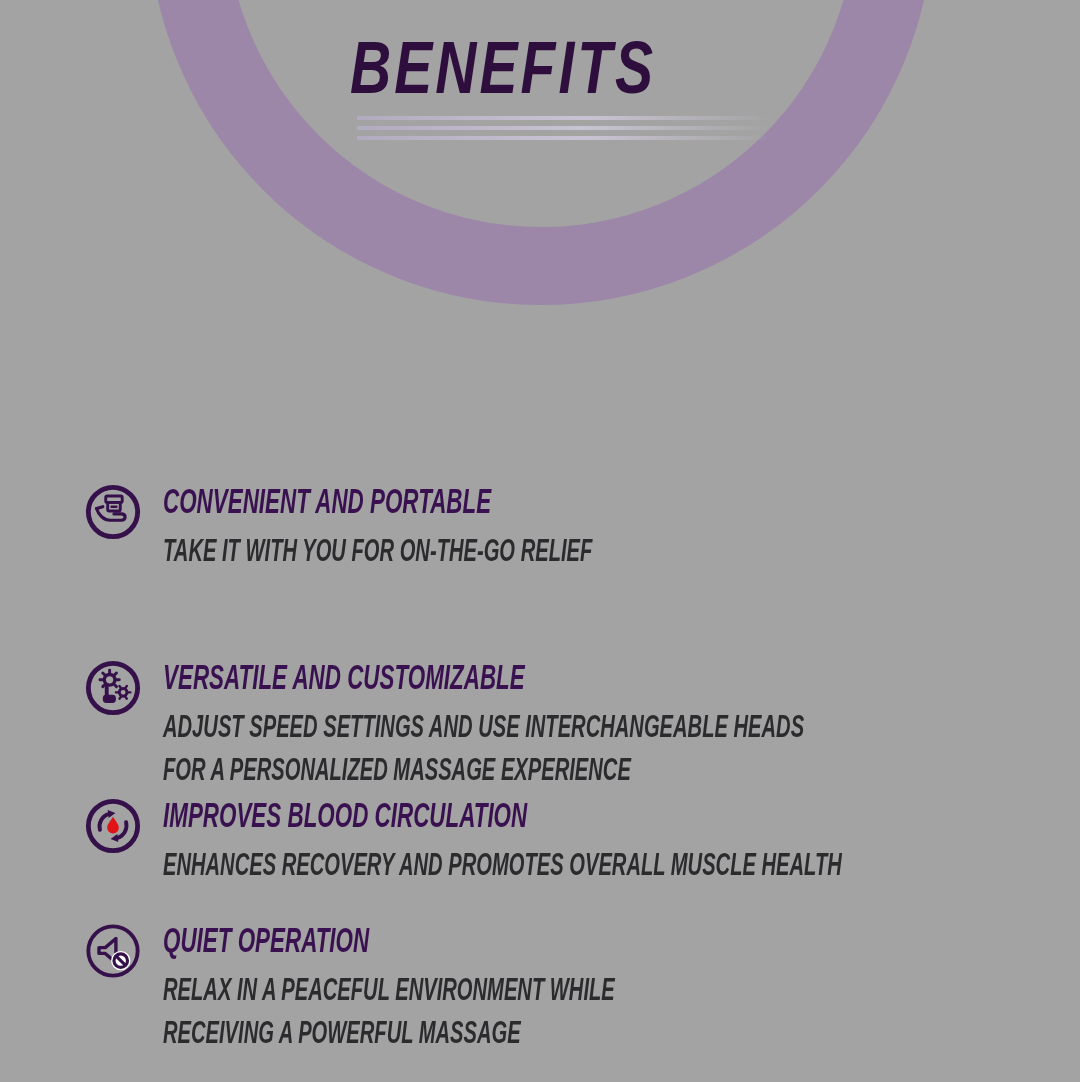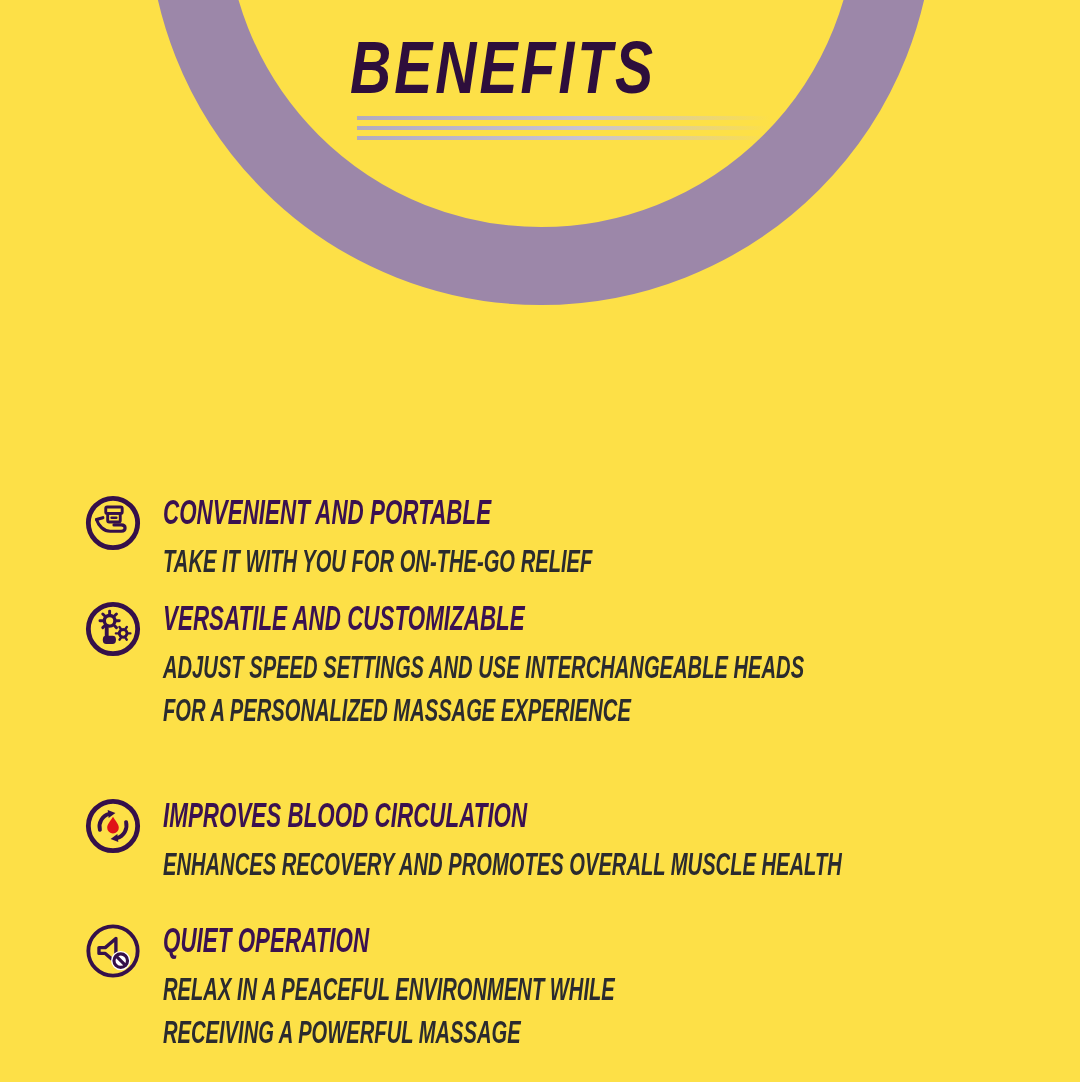--- a/index.html
+++ b/index.html
@@ -1,37 +1,37 @@
 <!DOCTYPE html>
 <html><head>
 <meta charset="utf-8">
 <style>
   html,body{margin:0;padding:0;background:#ffffff;}
-  .page{position:relative;width:1080px;height:1082px;background:#fde047;overflow:hidden;
+  .page{position:relative;width:1080px;height:1082px;background:#a3a3a3;overflow:hidden;
         font-family:"Liberation Sans", sans-serif;}
   
   .arc{position:absolute;left:148px;top:-481px;width:630px;height:630px;
        border:78px solid #9c87a9;border-radius:50%;}
   
   .title{position:absolute;left:350px;top:30px;font-size:75px;line-height:1;
          font-weight:bold;font-style:italic;color:#2e0e3c;letter-spacing:4px;
          white-space:nowrap;transform:scaleX(0.76);transform-origin:left top;}
   .stripes{position:absolute;left:357px;top:116px;width:413px;}
   .stripe{height:4px;margin-bottom:6px;
           background:linear-gradient(to right,#b2abbf 0%,#c9c4d3 55%,rgba(255,255,255,0) 100%);}
   
   .benefit-item{position:absolute;left:84px;width:960px;height:150px;}
   .b-icon{position:absolute;left:0;top:0;width:58px;height:58px;}
   .b-title{position:absolute;left:79px;top:0;font-size:35px;line-height:35px;
            font-weight:bold;font-style:italic;color:#3a1150;white-space:nowrap;
            transform:scaleX(0.64);transform-origin:left top;}
   .b-desc{position:absolute;left:79px;top:46px;font-size:32px;line-height:43px;
           font-weight:bold;font-style:italic;color:#2b2b2e;white-space:nowrap;
           transform:scaleX(0.63);transform-origin:left top;}
-  .i1{top:355px;} .i2{top:494px;} .i3{top:600px;} .i4{top:797px;} .i5{top:922px;}
+  .i1{top:355px;} .i2{top:483px;} .i3{top:659px;} .i4{top:797px;} .i5{top:922px;}
   svg .st{stroke:#35104a;fill:none;stroke-linecap:round;stroke-linejoin:round;}
 </style>
 </head>
 <body>
 
 <div class="page">
 
   <div class="arc"></div>
 
   <div class="title">BENEFITS</div>

